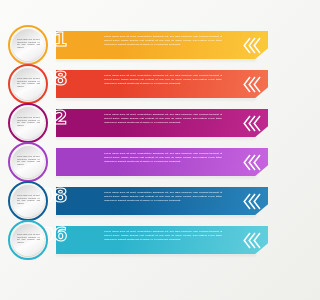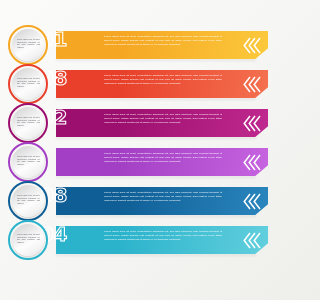--- a/index.html
+++ b/index.html
@@ -235,21 +235,21 @@
     <div class="ribbon" style="background: linear-gradient(100deg, rgb(43, 179, 204) 0%, rgb(43, 179, 204) 30%, rgb(98, 207, 221) 100%);">
       <div class="ribbon-text">Lorem ipsum dolor sit amet, consectetuer adipiscing elit, sed diam nonummy nibh euismod tincidunt ut laoreet dolore magna aliquam erat volutpat. Ut wisi enim ad minim veniam, quis nostrud exerci tation ullamcorper suscipit lobortis nisl ut aliquip ex ea commodo consequat.</div>
       <div class="chevrons">
         <svg viewBox="0 0 20 17" width="20" height="17" aria-hidden="true">
           <path d="M8 1 L2.2 8.5 L8 16" fill="none" stroke="#ffffff" stroke-width="1.5"></path>
           <path d="M13 1 L7.2 8.5 L13 16" fill="none" stroke="#ffffff" stroke-width="1.5"></path>
           <path d="M18 1 L12.2 8.5 L18 16" fill="none" stroke="#ffffff" stroke-width="1.5"></path>
         </svg>
       </div>
     </div>
-    <div class="numeral">04</div>
+    <div class="numeral">06</div>
     <div class="circle-wrap">
       <div class="circle-ring" style="border-color: rgb(43, 179, 204);"></div>
       <div class="circle-inner">
         <div class="circle-text">Lorem ipsum dolor sit amet, consectetuer adipiscing elit, sed diam nonummy nibh euismod.</div>
       </div>
     </div>
   </div>
 </div>
 
 </body></html>

